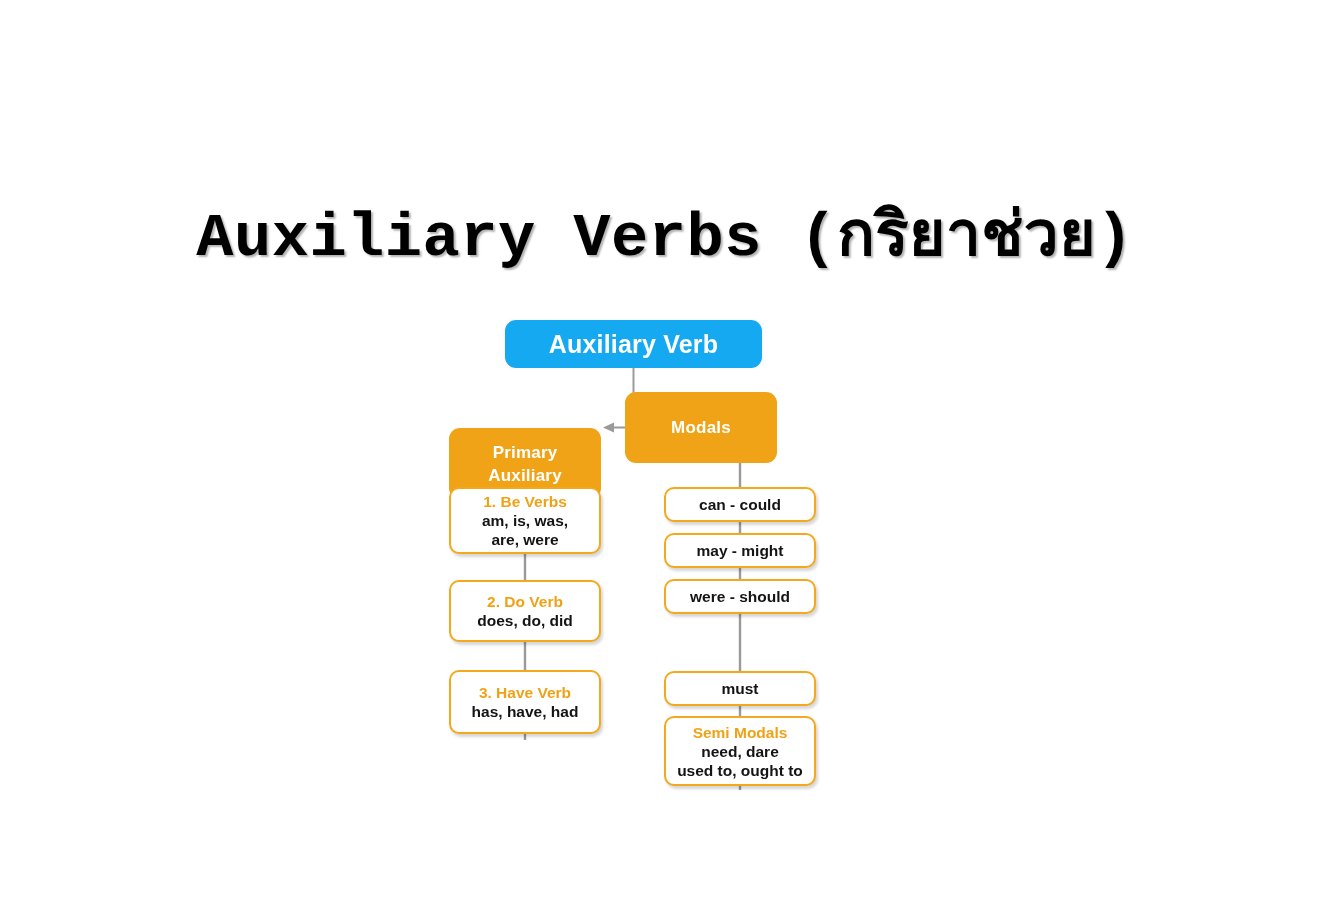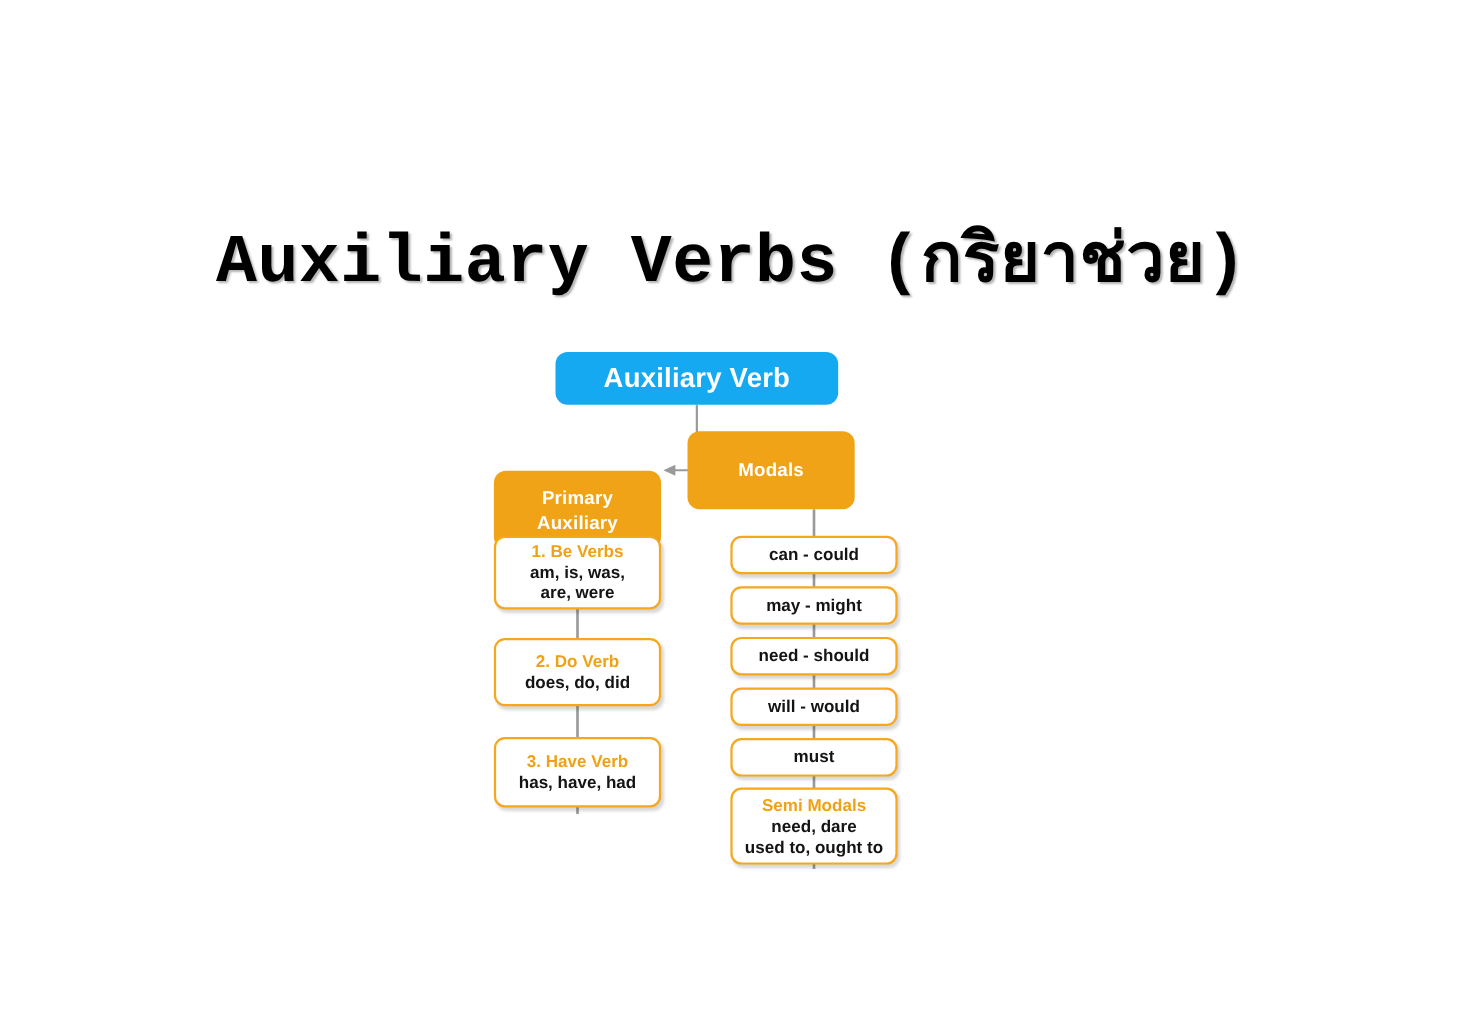--- a/index.html
+++ b/index.html
@@ -167,26 +167,23 @@
 
     <div class="node node-leaf" style="left:664px; top:487px; width:152px; height:35px;">
       <div class="leaf-body">can - could</div>
     </div>
 
     <div class="node node-leaf" style="left:664px; top:533px; width:152px; height:35px;">
       <div class="leaf-body">may - might</div>
     </div>
 
     <div class="node node-leaf" style="left:664px; top:579px; width:152px; height:35px;">
-      <div class="leaf-body">need - should</div>
+      <div class="leaf-body">were - should</div>
     </div>
 
-    <div class="node node-leaf" style="left:664px; top:625px; width:152px; height:35px;">
-      <div class="leaf-body">will - would</div>
-    </div>
 
     <div class="node node-leaf" style="left:664px; top:671px; width:152px; height:35px;">
       <div class="leaf-body">must</div>
     </div>
 
     <div class="node node-leaf overflow" style="left:664px; top:716px; width:152px; height:70px;align-items:center;">
       <div class="leaf-head">Semi Modals</div>
       <div class="leaf-body">need, dare</div>
       <div class="leaf-body">used to, ought to</div>
     </div>

